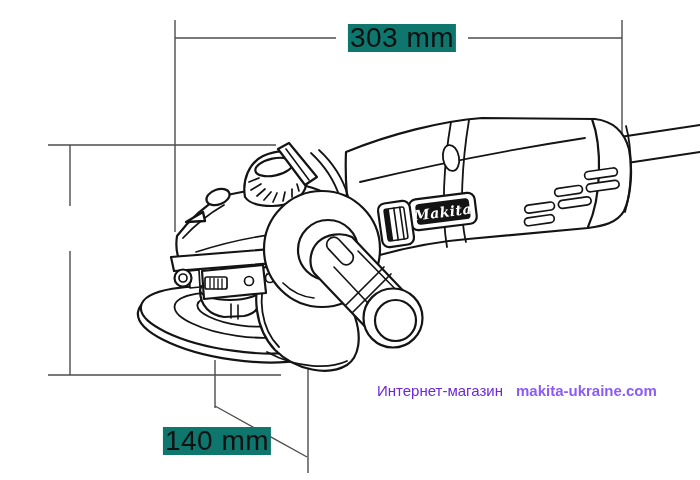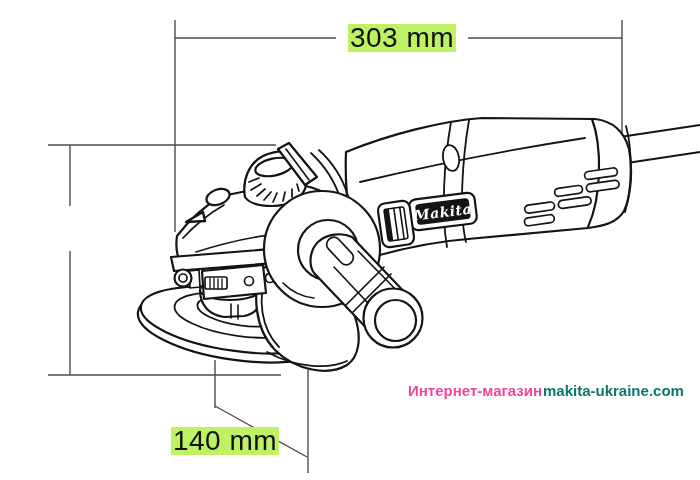--- a/index.html
+++ b/index.html
@@ -4,31 +4,31 @@
 <style>
   html,body{margin:0;padding:0;background:#fff;}
   .stage{
     position:relative;width:700px;height:480px;background:#ffffff;
     font-family:"Liberation Sans",sans-serif;overflow:hidden;
   }
   .stage svg{position:absolute;left:0;top:0;}
   .dim-label{
     position:absolute;transform:translate(-50%,-50%);
     font-size:28px;color:#111111;letter-spacing:.5px;white-space:nowrap;
-    background:#bef264;padding:0 2px;line-height:1;
+    background:#0f766e;padding:0 2px;line-height:1;
   }
   #dim-303{left:402px;top:38px;}
   #dim-116{left:71px;top:229px;}
-  #dim-140{left:225px;top:441px;}
+  #dim-140{left:217px;top:441px;}
   .watermark{
     position:absolute;left:377px;top:383px;font-size:15px;line-height:16px;
     white-space:nowrap;
   }
-  .wm-prefix{color:#ec4899;font-weight:bold;margin-left:31px;}
-  .wm-site{color:#0f766e;font-weight:bold;margin-left:1px;}
+  .wm-prefix{color:#6d28d9;font-weight:normal;}
+  .wm-site{color:#8b5cf6;font-weight:bold;margin-left:13px;}
 </style>
 </head>
 <body>
 
 <div class="stage">
 
   <svg width="700" height="480" viewBox="0 0 700 480">
 
     <g stroke="#4d4d4d" stroke-width="1.4" fill="none">
       <path d="M175,38 H336 M468,38 H622 M175,20 V232 M622,20 V137"></path>

